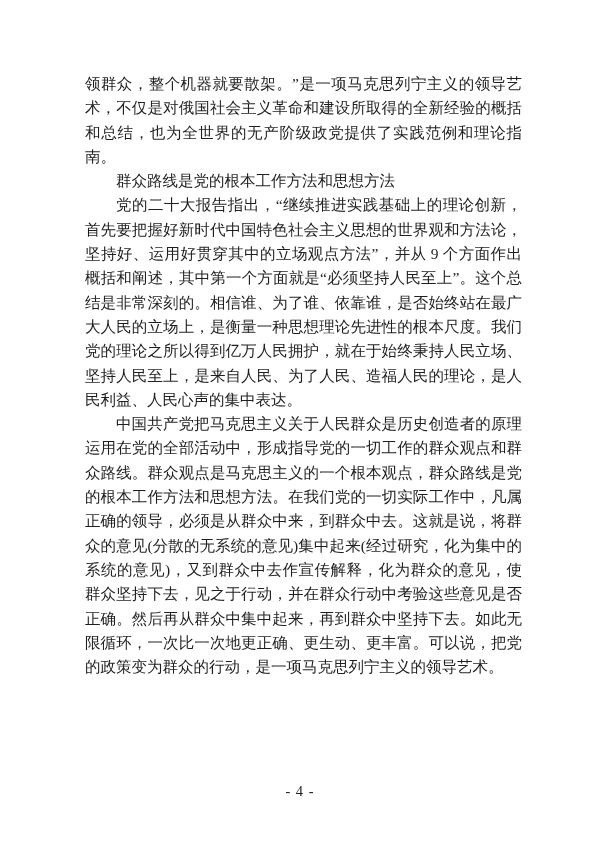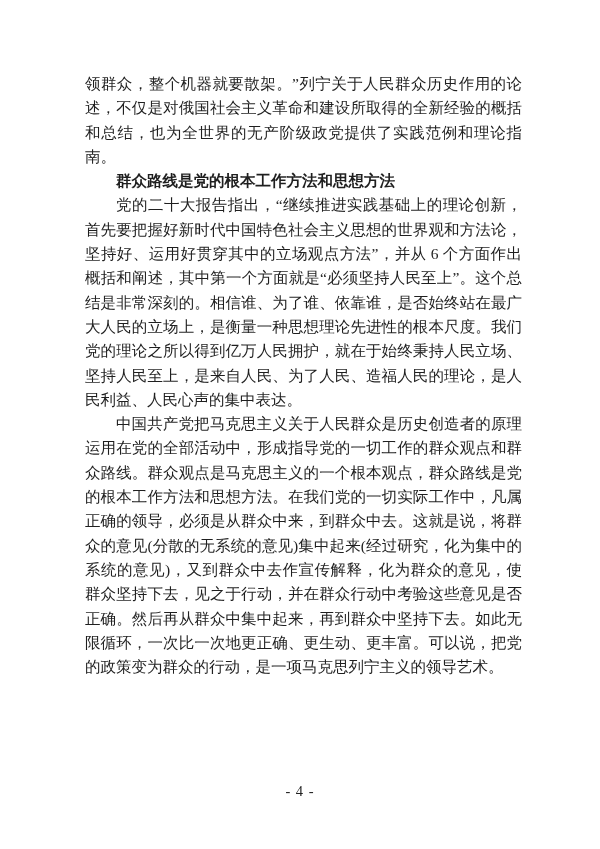--- a/index.html
+++ b/index.html
@@ -32,37 +32,37 @@
   }
   .content p {
     margin: 0;
     padding: 0;
     text-indent: 2em;
   }
   .content p.no-indent {
     text-indent: 0;
   }
   .content p.heading {
-    font-weight: 700;
+    font-weight: 400;
   }
   .page-number {
     position: absolute;
     left: 0;
     top: 783px;
     width: 100%;
     text-align: center;
     font-size: 14.5px;
     letter-spacing: 1px;
     color: #1f1f1f;
   }
 </style>
 </head>
 <body>
 
 <div class="page">
   <div class="content">
-    <p class="no-indent">领群众，整个机器就要散架。”列宁关于人民群众历史作用的论述，不仅是对俄国社会主义革命和建设所取得的全新经验的概括和总结，也为全世界的无产阶级政党提供了实践范例和理论指南。</p>
+    <p class="no-indent">领群众，整个机器就要散架。”是一项马克思列宁主义的领导艺术，不仅是对俄国社会主义革命和建设所取得的全新经验的概括和总结，也为全世界的无产阶级政党提供了实践范例和理论指南。</p>
     <p class="heading">群众路线是党的根本工作方法和思想方法</p>
-    <p>党的二十大报告指出，“继续推进实践基础上的理论创新，首先要把握好新时代中国特色社会主义思想的世界观和方法论，坚持好、运用好贯穿其中的立场观点方法”，并从 6 个方面作出概括和阐述，其中第一个方面就是“必须坚持人民至上”。这个总结是非常深刻的。相信谁、为了谁、依靠谁，是否始终站在最广大人民的立场上，是衡量一种思想理论先进性的根本尺度。我们党的理论之所以得到亿万人民拥护，就在于始终秉持人民立场、坚持人民至上，是来自人民、为了人民、造福人民的理论，是人民利益、人民心声的集中表达。</p>
+    <p>党的二十大报告指出，“继续推进实践基础上的理论创新，首先要把握好新时代中国特色社会主义思想的世界观和方法论，坚持好、运用好贯穿其中的立场观点方法”，并从 9 个方面作出概括和阐述，其中第一个方面就是“必须坚持人民至上”。这个总结是非常深刻的。相信谁、为了谁、依靠谁，是否始终站在最广大人民的立场上，是衡量一种思想理论先进性的根本尺度。我们党的理论之所以得到亿万人民拥护，就在于始终秉持人民立场、坚持人民至上，是来自人民、为了人民、造福人民的理论，是人民利益、人民心声的集中表达。</p>
     <p>中国共产党把马克思主义关于人民群众是历史创造者的原理运用在党的全部活动中，形成指导党的一切工作的群众观点和群众路线。群众观点是马克思主义的一个根本观点，群众路线是党的根本工作方法和思想方法。在我们党的一切实际工作中，凡属正确的领导，必须是从群众中来，到群众中去。这就是说，将群众的意见(分散的无系统的意见)集中起来(经过研究，化为集中的系统的意见)，又到群众中去作宣传解释，化为群众的意见，使群众坚持下去，见之于行动，并在群众行动中考验这些意见是否正确。然后再从群众中集中起来，再到群众中坚持下去。如此无限循环，一次比一次地更正确、更生动、更丰富。可以说，把党的政策变为群众的行动，是一项马克思列宁主义的领导艺术。</p>
   </div>
   <div class="page-number">- 4 -</div>
 </div>
 
 </body></html>

